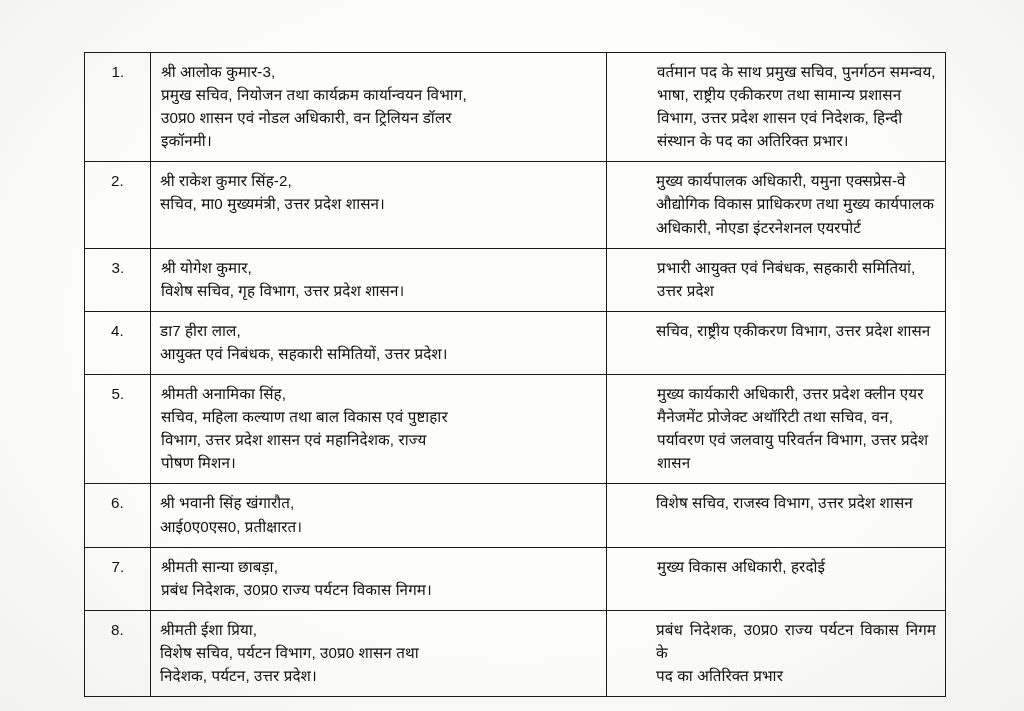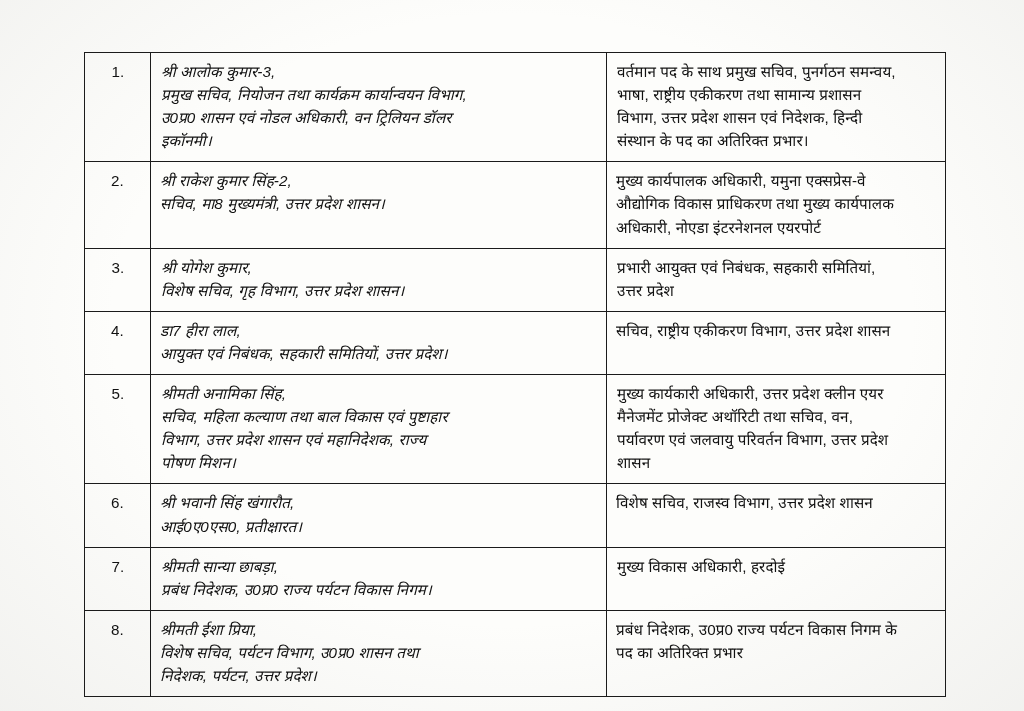--- a/index.html
+++ b/index.html
@@ -53,32 +53,32 @@
     font-family: "Liberation Sans", sans-serif;
   }
   td.col-sn {
     width: 46px;
     text-align: center;
     padding-top: 8px;
     font-size: 15px;
   }
   td.col-officer {
     width: 436px;
-    font-style: italic;
   }
   td.col-posting {
     width: auto;
   }
   .line {
     display: block;
     white-space: pre-wrap;
   }
   .col-posting .line {
     text-align: justify;
     text-align-last: left;
+    margin-left: 40px;
   }
   .just .line {
     text-align: justify;
     text-align-last: left;
   }
   
   tr:nth-child(odd) td { padding-left: 10px; }
   tr:nth-child(even) td { padding-left: 9px; }
 </style>
 </head>
@@ -100,21 +100,21 @@
               <span class="line">वर्तमान पद के साथ प्रमुख सचिव, पुनर्गठन समन्वय,</span>
               <span class="line">भाषा, राष्ट्रीय एकीकरण तथा सामान्य प्रशासन</span>
               <span class="line">विभाग, उत्तर प्रदेश शासन एवं निदेशक, हिन्दी</span>
               <span class="line">संस्थान के पद का अतिरिक्त प्रभार।</span>
             </td>
           </tr>
           <tr>
             <td class="col-sn">2.</td>
             <td class="col-officer just">
               <span class="line">श्री राकेश कुमार सिंह-2,</span>
-              <span class="line">सचिव, मा8 मुख्यमंत्री, उत्तर प्रदेश शासन।</span>
+              <span class="line">सचिव, मा0 मुख्यमंत्री, उत्तर प्रदेश शासन।</span>
             </td>
             <td class="col-posting">
               <span class="line">मुख्य कार्यपालक अधिकारी, यमुना एक्सप्रेस-वे</span>
               <span class="line">औद्योगिक विकास प्राधिकरण तथा मुख्य कार्यपालक</span>
               <span class="line">अधिकारी, नोएडा इंटरनेशनल एयरपोर्ट</span>
             </td>
           </tr>
           <tr>
             <td class="col-sn">3.</td>
             <td class="col-officer just">

